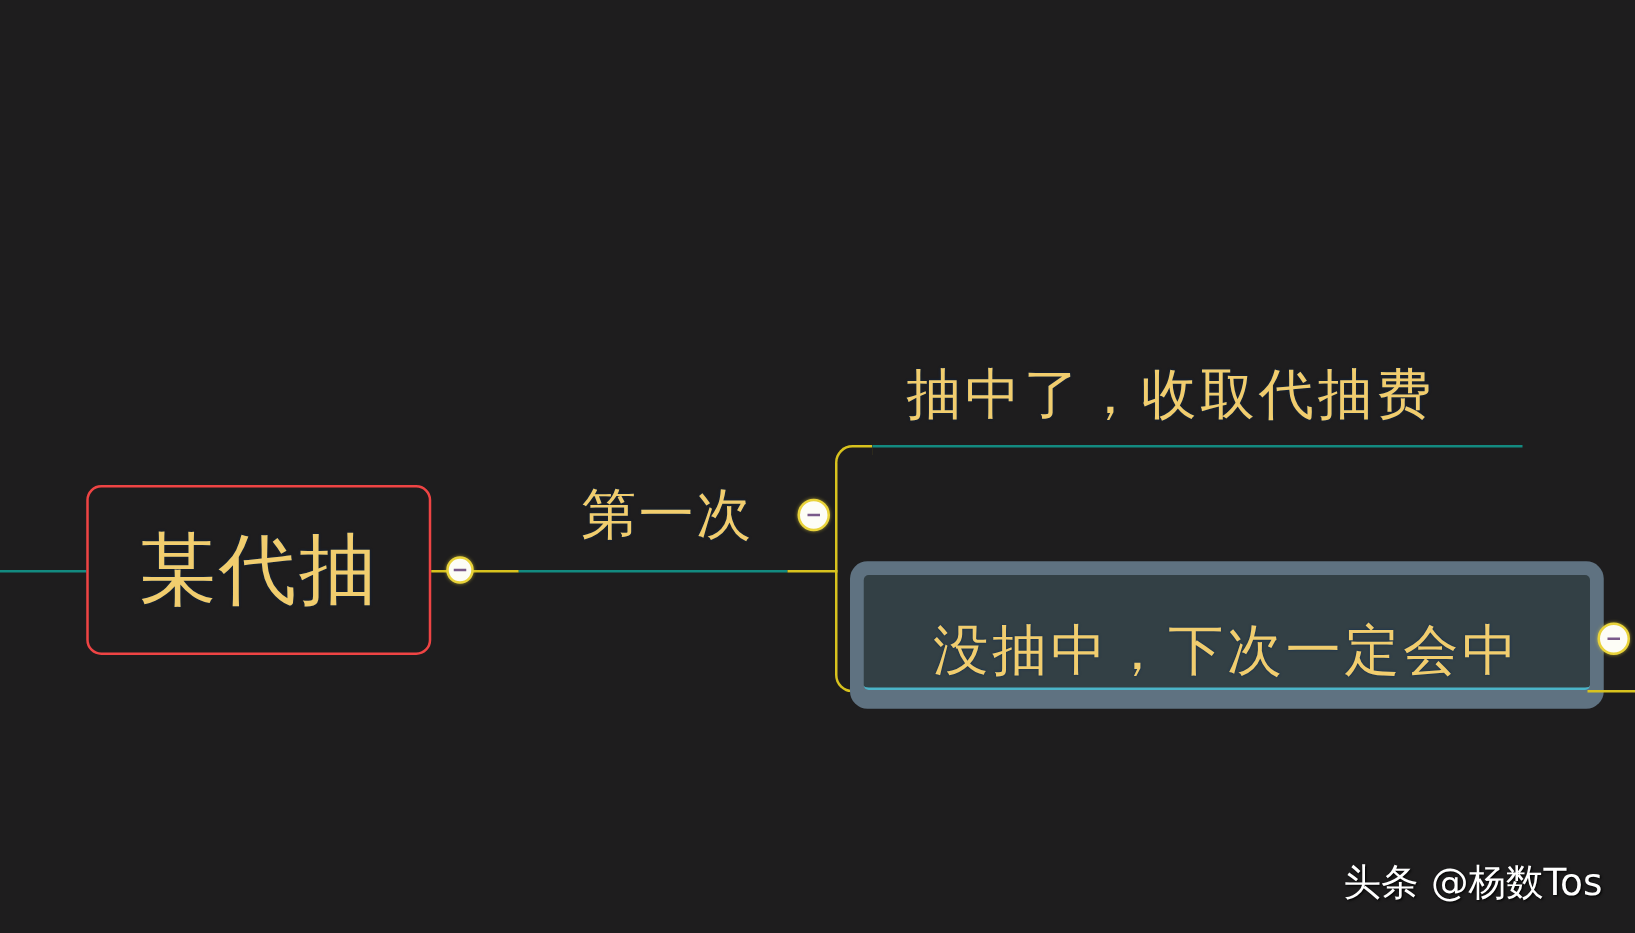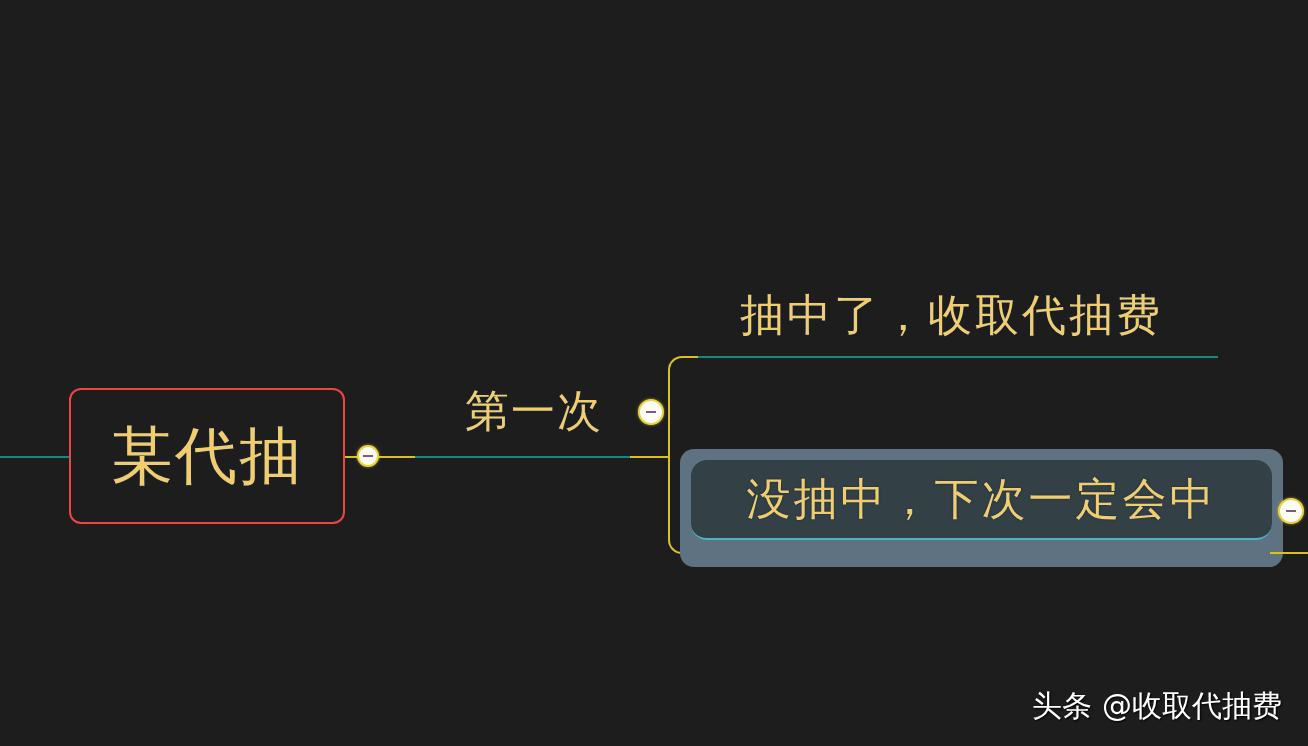--- a/index.html
+++ b/index.html
@@ -44,26 +44,26 @@
     color:#f1cd6e; font-size:44px; letter-spacing:3px;
     text-shadow:0 0 2px #0b2a56;
   }
   .child-selected-outer {
     left:680px; top:449px; width:603px; height:118px;
     border-radius:14px;
     background:#5f7281;
     box-sizing:border-box;
   }
   .child-selected-inner {
-    left:691px; top:460px; width:581px; height:80px;
+    left:691px; top:460px; width:581px; height:92px;
     background:#334045;
-    border-radius:16px;
+    border-radius:4px;
     border-bottom:2px solid #4bb4c8;
     box-sizing:border-box;
-    display:flex; align-items:center; justify-content:center;
+    display:flex; align-items:flex-end; justify-content:center;
     color:#f1cd6e; font-size:44px; letter-spacing:3px;
     text-shadow:0 0 2px #0b2a56;
   }
   .watermark {
     right:26px; top:686px; color:#ffffff; font-size:30px;
     text-shadow:1px 1px 2px #000;
   }
   .watermark b { font-weight:normal; margin-right:10px; }
 </style>
 </head>
@@ -83,27 +83,27 @@
 <div class="abs line-yellow" style="left:630px; top:456px; width:40px;"></div>
 
 <div class="abs branch-label" style="left:465px; top:382px;">第一次</div>
 
 <div class="abs collapse-btn" style="left:638px; top:399px; width:26px; height:26px;">
   <span class="minus"></span>
 </div>
 
 <div class="abs bracket"></div>
 
-<div class="abs child-top-text" style="left:740px; top:286px;">抽中了，收取代抽费</div>
+<div class="abs child-top-text" style="left:725px; top:286px;">抽中了，收取代抽费</div>
 <div class="abs line-teal" style="left:698px; top:356px; width:520px;"></div>
 
 <div class="abs child-selected-outer"></div>
 <div class="abs child-selected-inner">
   <span>没抽中，下次一定会中</span>
 </div>
 <div class="abs line-yellow" style="left:1270px; top:552px; width:38px;"></div>
 <div class="abs collapse-btn" style="left:1278px; top:498px; width:26px; height:26px;">
   <span class="minus"></span>
 </div>
 
 <div class="abs watermark">
-  <b>头条</b><span>@收取代抽费</span>
+  <b>头条</b><span>@杨数Tos</span>
 </div>
 
 </body></html>

